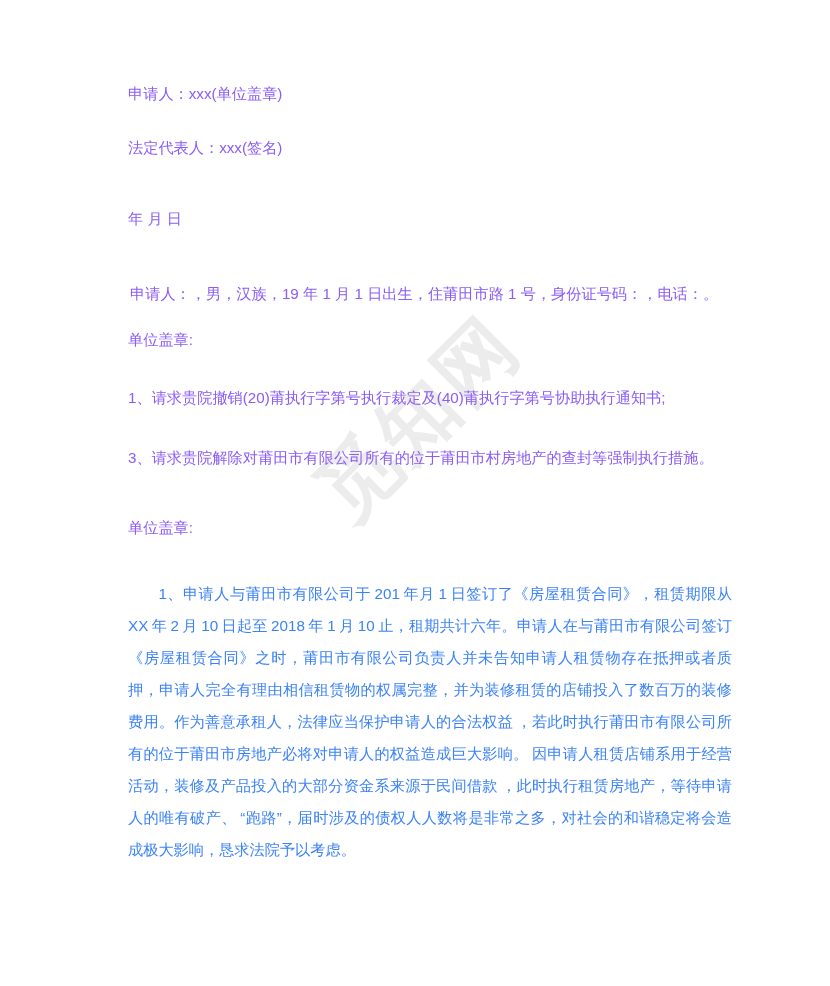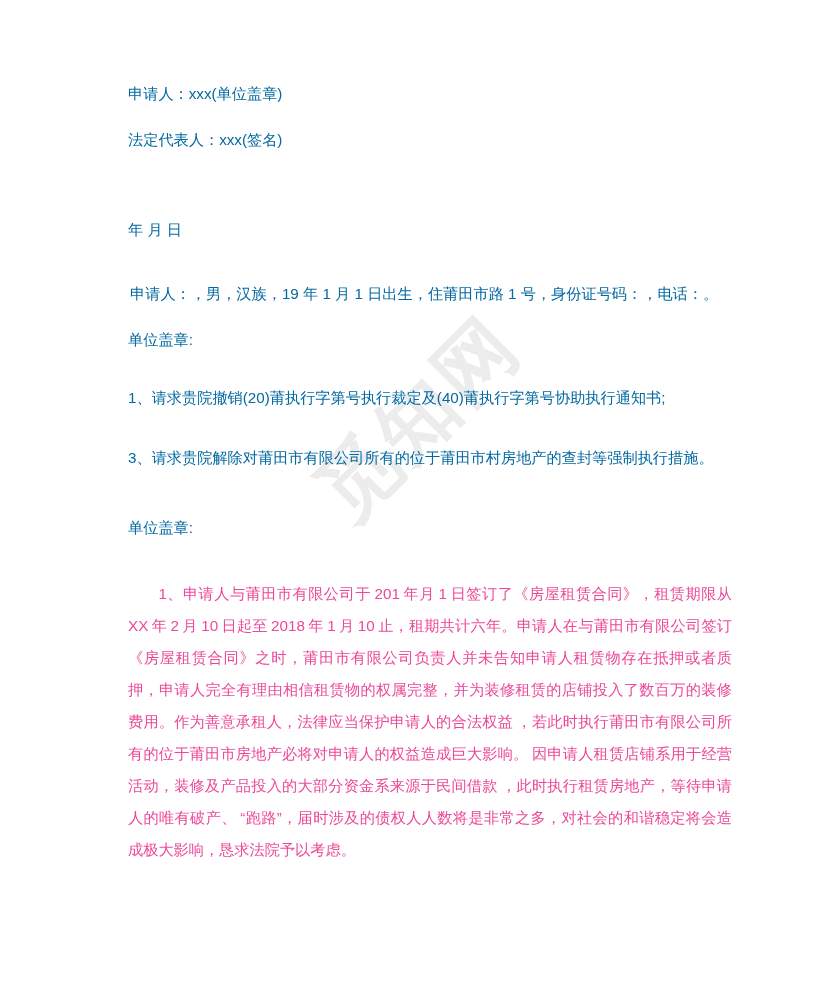--- a/index.html
+++ b/index.html
@@ -45,27 +45,27 @@
 
   
   #content {
     position: absolute;
     left: 128px;
     top: 0;
     width: 604px;
     z-index: 2;
   }
   .line {
-    color: #0369a1;
+    color: #8b5cf6;
     font-size: 15.2px;
     line-height: 1.0;
     white-space: nowrap;
   }
   .para {
-    color: #ec4899;
+    color: #3b82f6;
     font-size: 15.2px;
     line-height: 32px;
     text-align: justify;
     text-justify: inter-ideograph;
     text-indent: 2em;
   }
   .para-tight {
     word-spacing: -1px;
   }
 
@@ -79,23 +79,23 @@
 <div id="page">
 
   <div id="watermark">
     <span class="wm-text">觅知网</span>
   </div>
 
   <div id="content">
 
     <div class="line abs" style="top:86px">申请人：xxx(单位盖章)</div>
 
-    <div class="line abs" style="top:132px">法定代表人：xxx(签名)</div>
+    <div class="line abs" style="top:140px">法定代表人：xxx(签名)</div>
 
-    <div class="line abs" style="top:222px">年  月  日</div>
+    <div class="line abs" style="top:211px">年  月  日</div>
 
     <div class="line abs" style="top:286px; left:2px">申请人：，男，汉族，19 年 1 月 1 日出生，住莆田市路 1 号，身份证号码：，电话：。</div>
 
     <div class="line abs" style="top:332px">单位盖章:</div>
 
     <div class="line abs" style="top:390px">1、请求贵院撤销(20)莆执行字第号执行裁定及(40)莆执行字第号协助执行通知书;</div>
 
     <div class="line abs" style="top:450px">3、请求贵院解除对莆田市有限公司所有的位于莆田市村房地产的查封等强制执行措施。</div>
 
     <div class="line abs" style="top:520px">单位盖章:</div>

